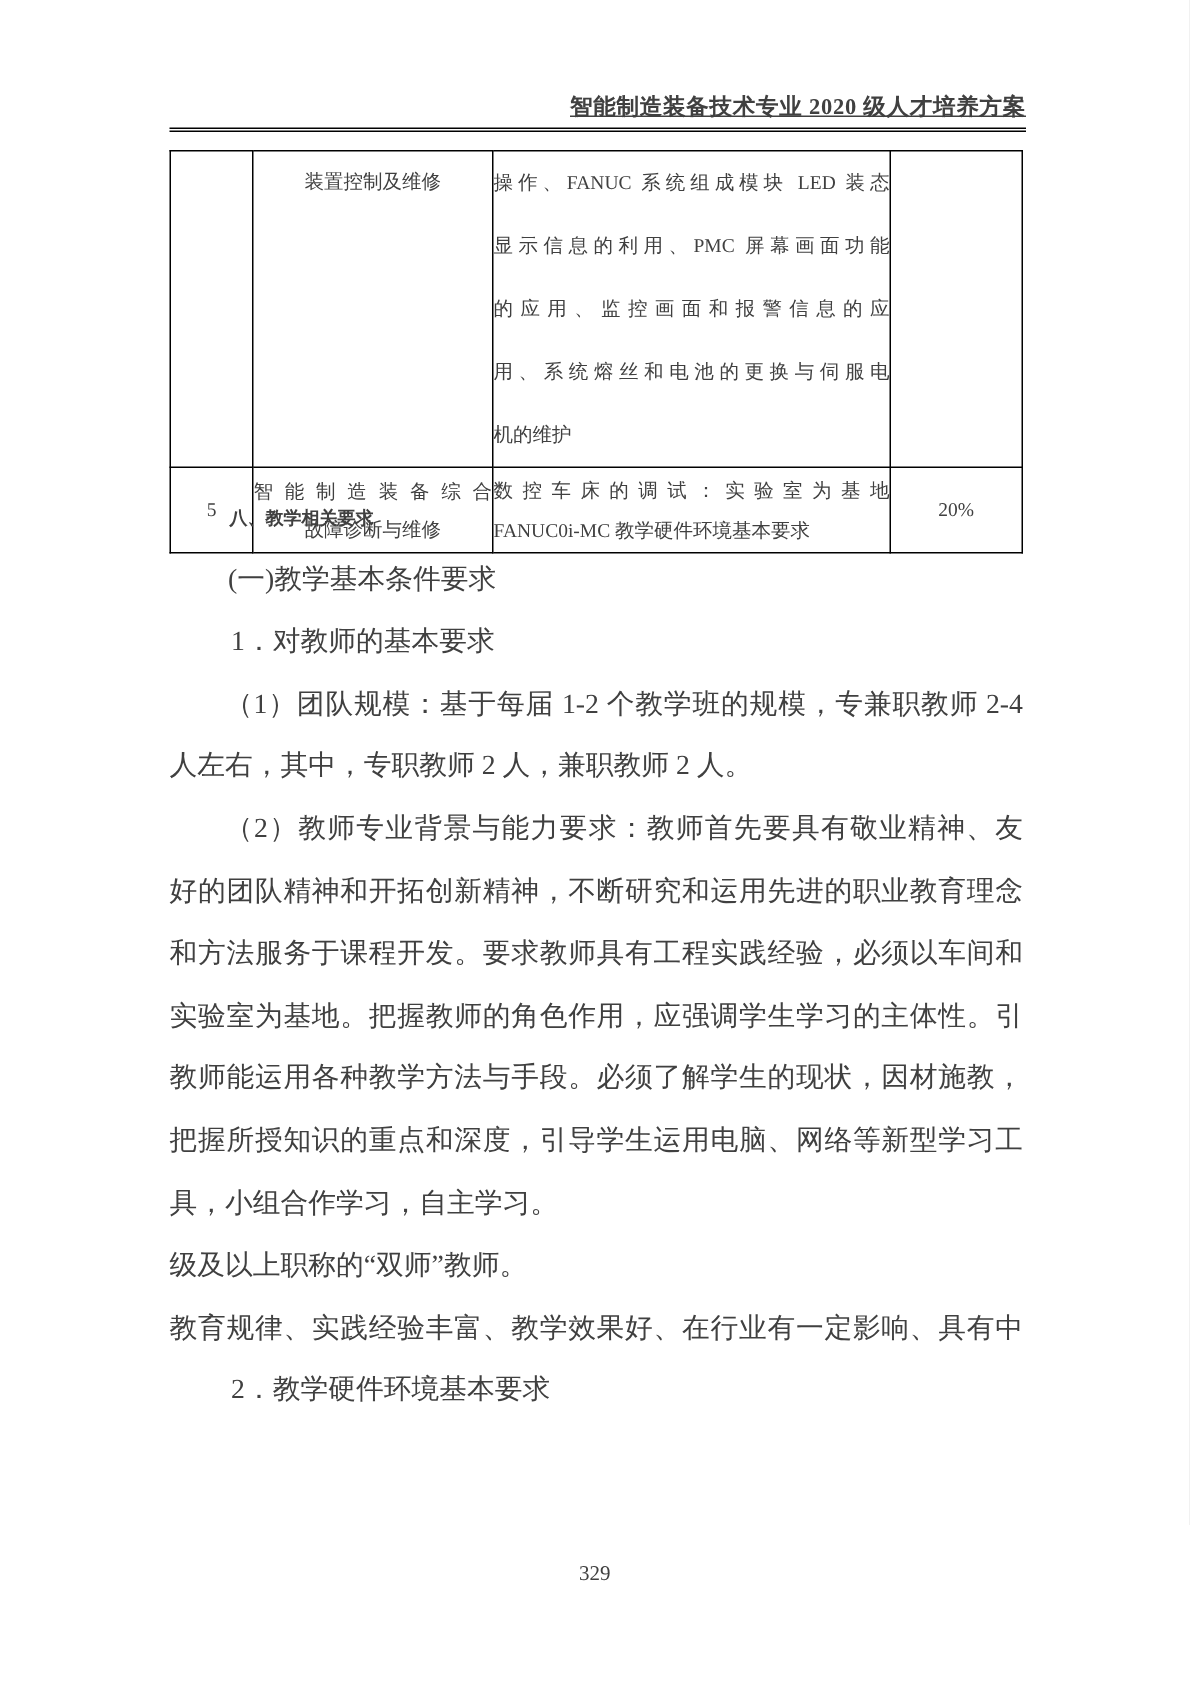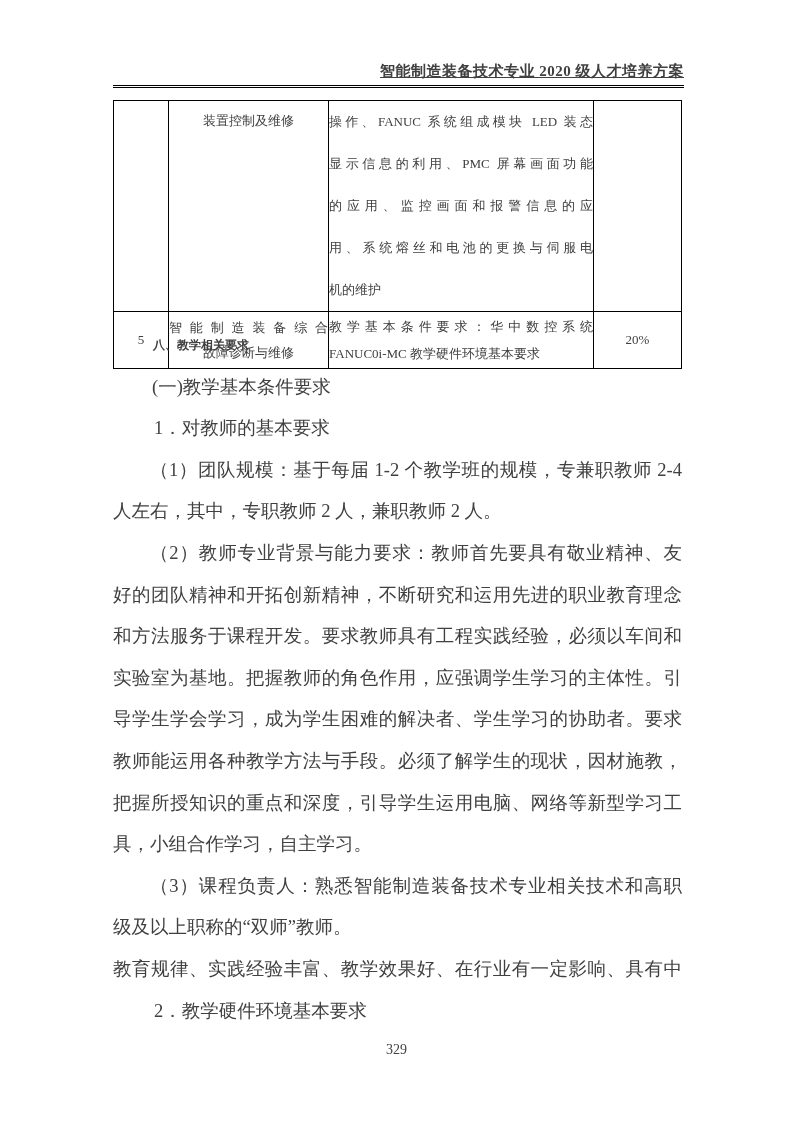--- a/index.html
+++ b/index.html
@@ -126,46 +126,44 @@
       </td>
       <td class="c-weight"></td>
     </tr>
     <tr class="r2">
       <td class="c-num">5</td>
       <td class="c-course">
         <span class="cline">智能制造装备综合</span>
         <span class="cline center">故障诊断与维修</span>
       </td>
       <td class="c-desc">
-        <span class="cline">教学基本条件要求：华中数控系统</span>
+        <span class="cline">数控车床的调试：实验室为基地</span>
         <span class="cline plain">FANUC0i-MC 教学硬件环境基本要求</span>
       </td>
       <td class="c-weight">20%</td>
     </tr>
   </tbody>
     </table>
 
   <div class="doc-body">
     <div class="bline h-main">八、教学相关要求</div>
     <div class="bline h-sub">(一)教学基本条件要求</div>
     <div class="bline h-item">1．对教师的基本要求</div>
 
     <div class="bline just indent">（1）团队规模：基于每届 1-2 个教学班的规模，专兼职教师 2-4</div>
     <div class="bline">人左右，其中，专职教师 2 人，兼职教师 2 人。</div>
 
     <div class="bline just indent">（2）教师专业背景与能力要求：教师首先要具有敬业精神、友</div>
     <div class="bline just">好的团队精神和开拓创新精神，不断研究和运用先进的职业教育理念</div>
     <div class="bline just">和方法服务于课程开发。要求教师具有工程实践经验，必须以车间和</div>
     <div class="bline just">实验室为基地。把握教师的角色作用，应强调学生学习的主体性。引</div>
-    <div class="bline just">导学生学会学习，成为学生困难的解决者、学生学习的协助者。要求</div>
     <div class="bline just">教师能运用各种教学方法与手段。必须了解学生的现状，因材施教，</div>
     <div class="bline just">把握所授知识的重点和深度，引导学生运用电脑、网络等新型学习工</div>
     <div class="bline">具，小组合作学习，自主学习。</div>
 
-    <div class="bline just indent">（3）课程负责人：熟悉智能制造装备技术专业相关技术和高职</div>
     <div class="bline">级及以上职称的“双师”教师。</div>
     <div class="bline just">教育规律、实践经验丰富、教学效果好、在行业有一定影响、具有中</div>
 
     <div class="bline h-item">2．教学硬件环境基本要求</div>
   </div>
 
   <div class="page-number">329</div>
 
 </div>
 

